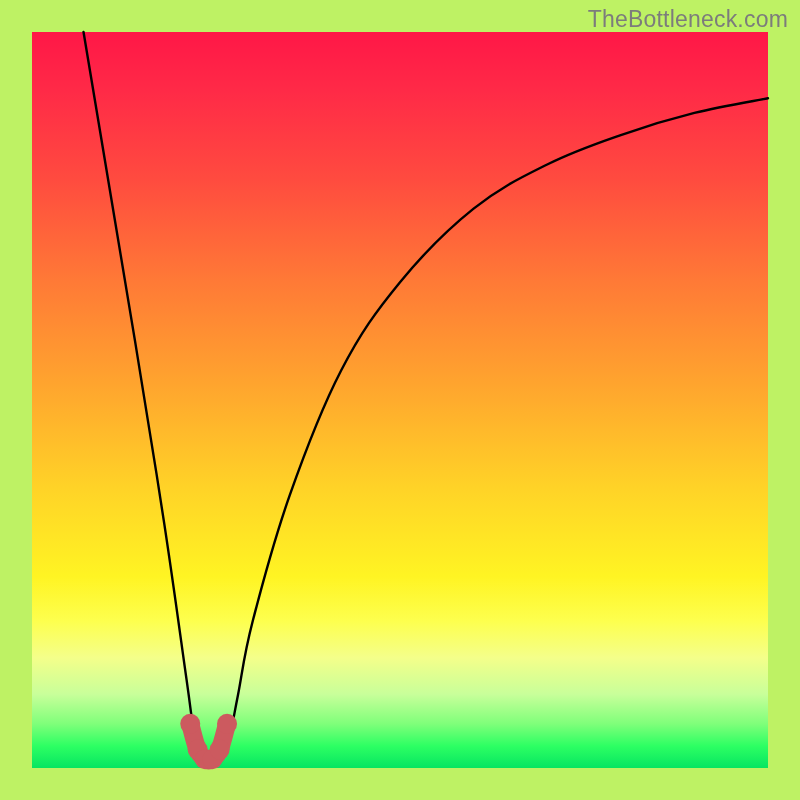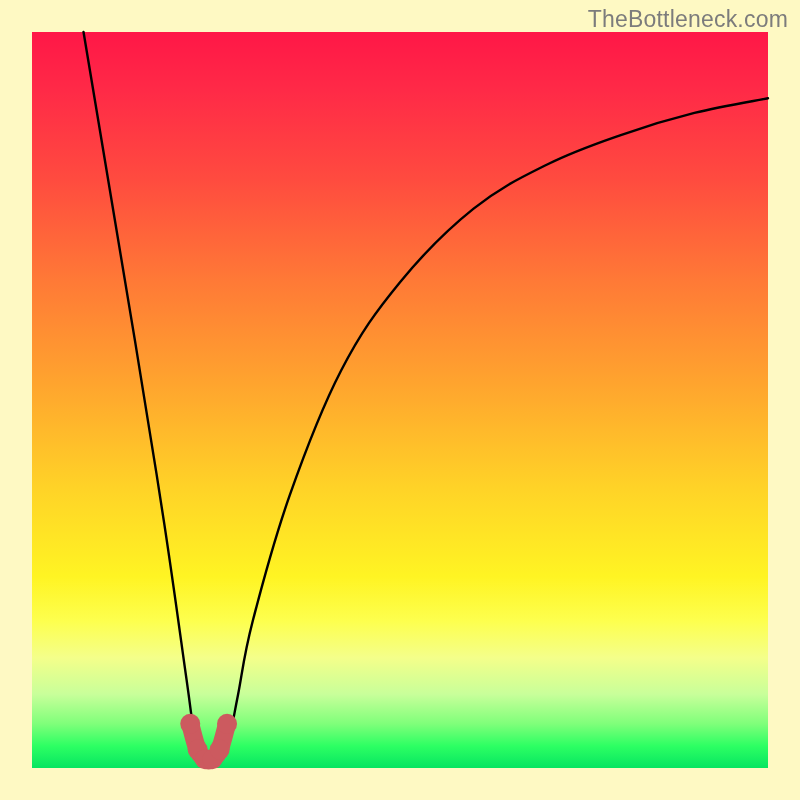--- a/index.html
+++ b/index.html
@@ -10,21 +10,21 @@
     background: #000;
     overflow: hidden;
     font-family: Arial, Helvetica, sans-serif;
   }
   .frame {
     position: absolute;
     left: 0;
     top: 0;
     width: 800px;
     height: 800px;
-    background: #fef9c3;
+    background: #bef264;
   }
   .plot {
     position: absolute;
     left: 32px;
     top: 32px;
     width: 736px;
     height: 736px;
     background: linear-gradient(to bottom,
       #ff1747 0%,
       #ff2a47 8%,

